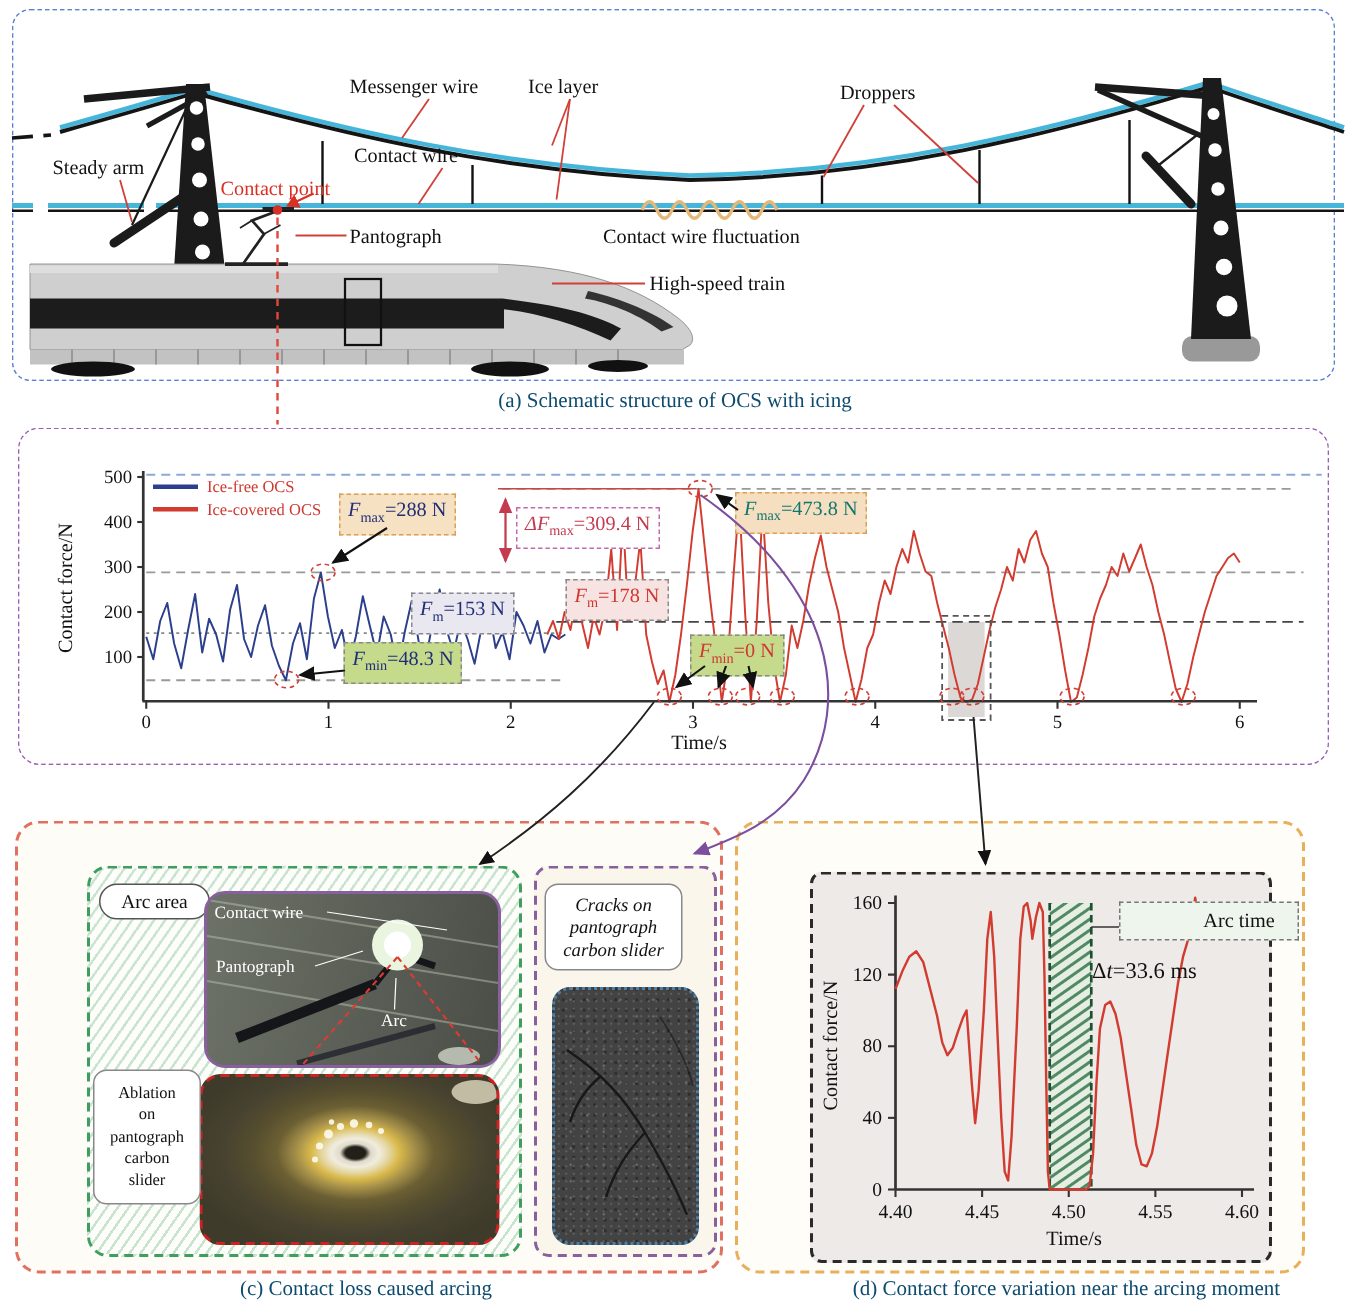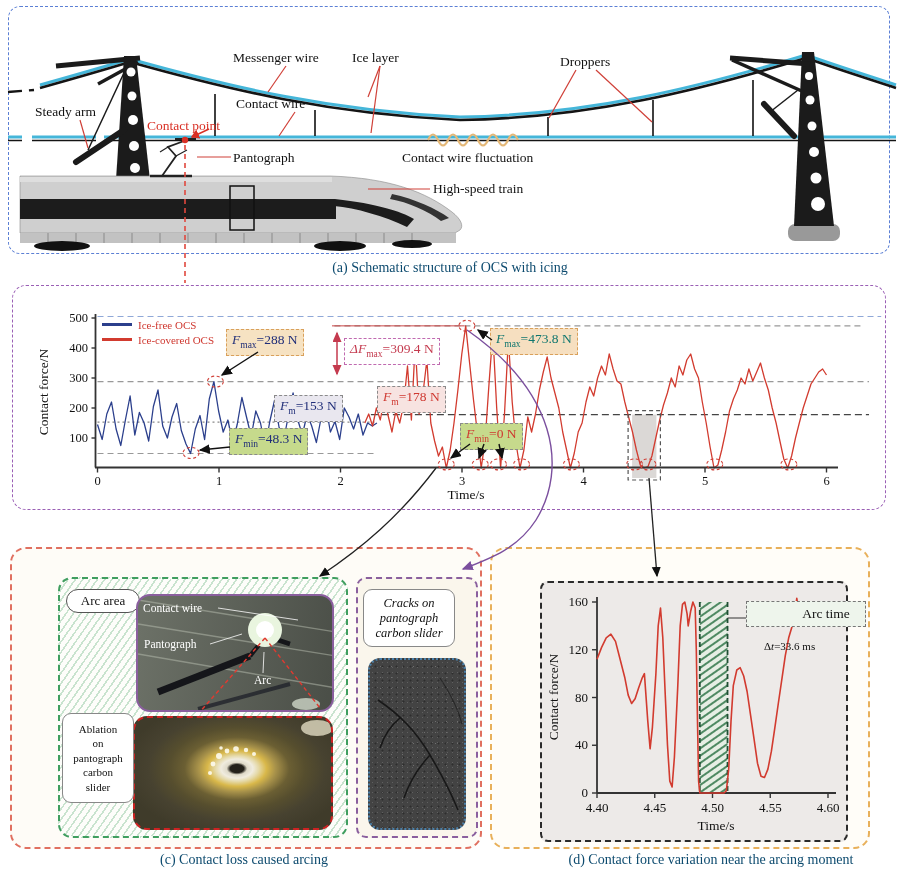--- a/index.html
+++ b/index.html
@@ -50,21 +50,21 @@
   #purple-box{left:356px;top:577px;width:122px;height:261px;border:2px dashed #8a5f9e;border-radius:10px;background:#faf6ec;}
   #cracks-label{left:363px;top:589px;width:92px;height:58px;background:#fff;border:1px solid #888;border-radius:9px;
      font-size:12.5px;line-height:15px;text-align:center;display:flex;flex-direction:column;justify-content:center;z-index:5;font-style:italic;}
   #photo3{left:368px;top:658px;width:98px;height:172px;border:2px dotted #4a7fa8;border-radius:12px;overflow:hidden;z-index:5;
      background-color:#434343;
      background-image:radial-gradient(#606060 .8px,transparent 1px),radial-gradient(#2e2e2e .9px,transparent 1.1px),radial-gradient(#6e6e6e .7px,transparent .9px);
      background-size:5px 5px,7px 7px,11px 11px;background-position:0 0,2px 3px,5px 1px;}
   
   #arc-time-box{position:absolute;left:746px;top:601px;width:78px;height:24px;border:1.6px dashed #777;background:#eef5ec;
      font-size:13.5px;display:flex;align-items:center;justify-content:center;z-index:6;padding-left:40px;}
-  #dt-label{position:absolute;left:728px;top:640px;font-size:11px;z-index:6;margin-left:36px;}
+  #dt-label{position:absolute;left:728px;top:640px;font-size:15px;z-index:6;}
   #dt-label .it{font-style:italic;}
 </style>
 </head>
 <body>
 
 <div id="fig">
 
   <svg id="schematic" class="layer" width="900" height="258" viewBox="0 0 900 258">
     <defs>
       <marker id="mRedS" markerWidth="7" markerHeight="7" refX="5" refY="3.5" orient="auto">

